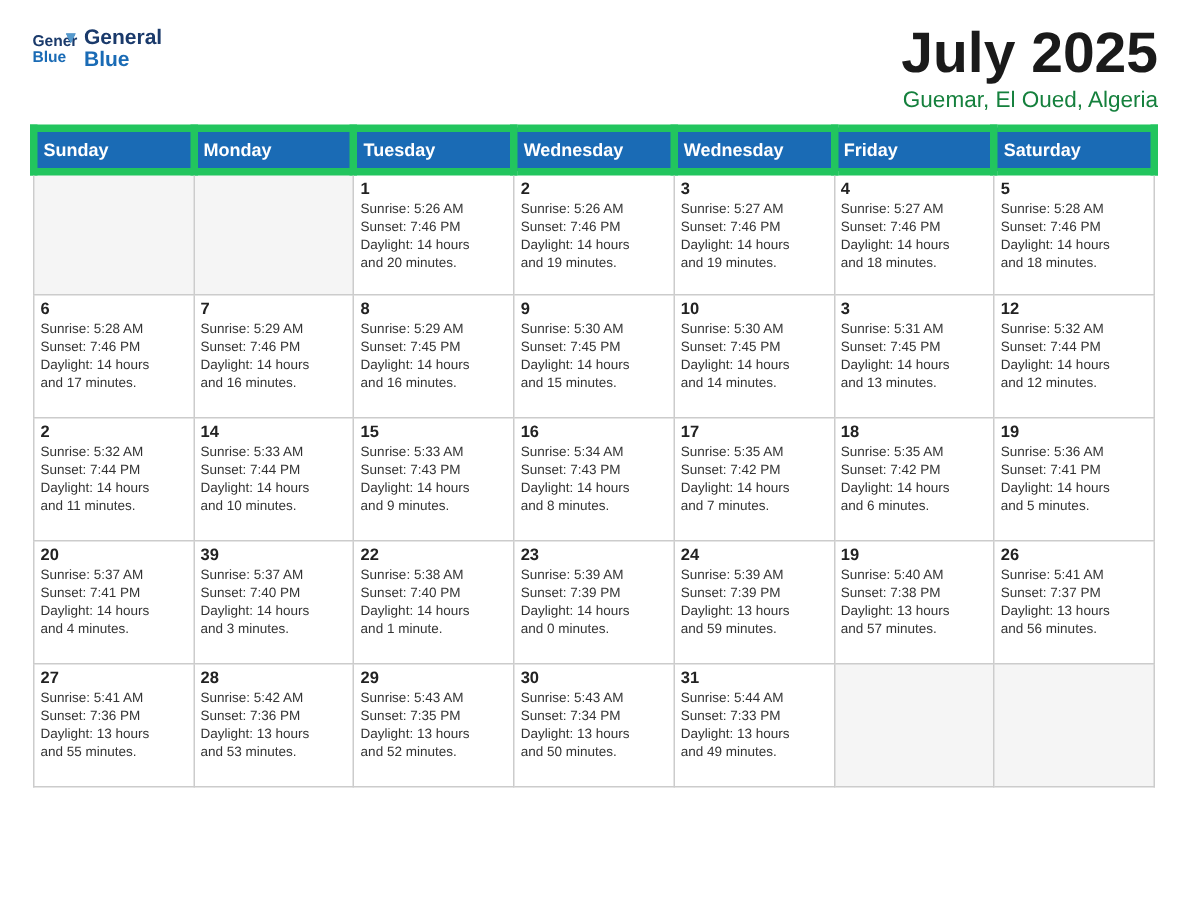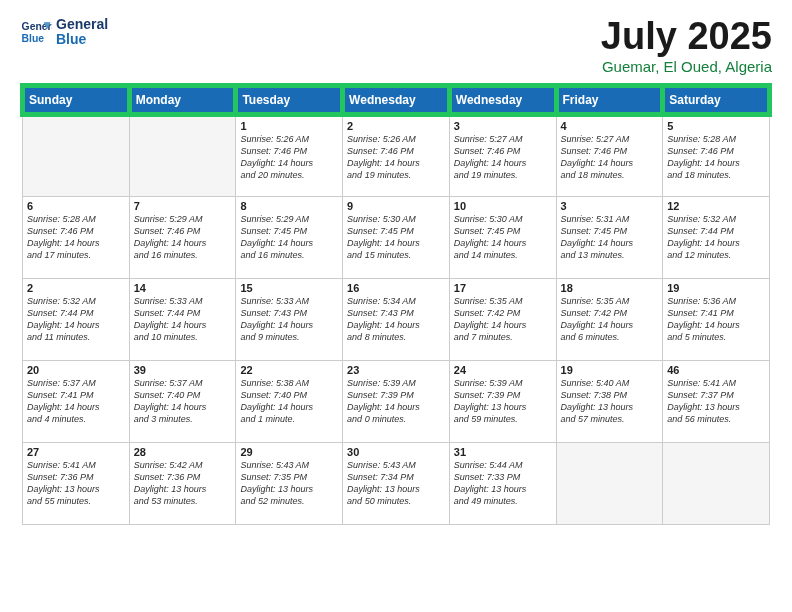--- a/index.html
+++ b/index.html
@@ -73,21 +73,20 @@
     .day-num {
       font-size: 11px;
       font-weight: bold;
       display: block;
       margin-bottom: 1px;
     }
     .day-info {
       font-size: 9px;
       color: #333;
       line-height: 1.35;
-      font-style: italic;
     }
   </style>
 </head>
 <body>
 
 <div class="page">
   <div class="header">
     <div class="logo">
       <svg class="logo-icon" viewBox="0 0 40 40">
         <text x="2" y="18" font-size="13" font-weight="bold" fill="#1a3a6b">General</text>
@@ -224,21 +223,21 @@
           </td>
           <td>
             <span class="day-num">24</span>
             <div class="day-info">Sunrise: 5:39 AM<br>Sunset: 7:39 PM<br>Daylight: 13 hours<br>and 59 minutes.</div>
           </td>
           <td>
             <span class="day-num">19</span>
             <div class="day-info">Sunrise: 5:40 AM<br>Sunset: 7:38 PM<br>Daylight: 13 hours<br>and 57 minutes.</div>
           </td>
           <td>
-            <span class="day-num">46</span>
+            <span class="day-num">26</span>
             <div class="day-info">Sunrise: 5:41 AM<br>Sunset: 7:37 PM<br>Daylight: 13 hours<br>and 56 minutes.</div>
           </td>
         </tr>
         <tr>
           <td>
             <span class="day-num">27</span>
             <div class="day-info">Sunrise: 5:41 AM<br>Sunset: 7:36 PM<br>Daylight: 13 hours<br>and 55 minutes.</div>
           </td>
           <td>
             <span class="day-num">28</span>

